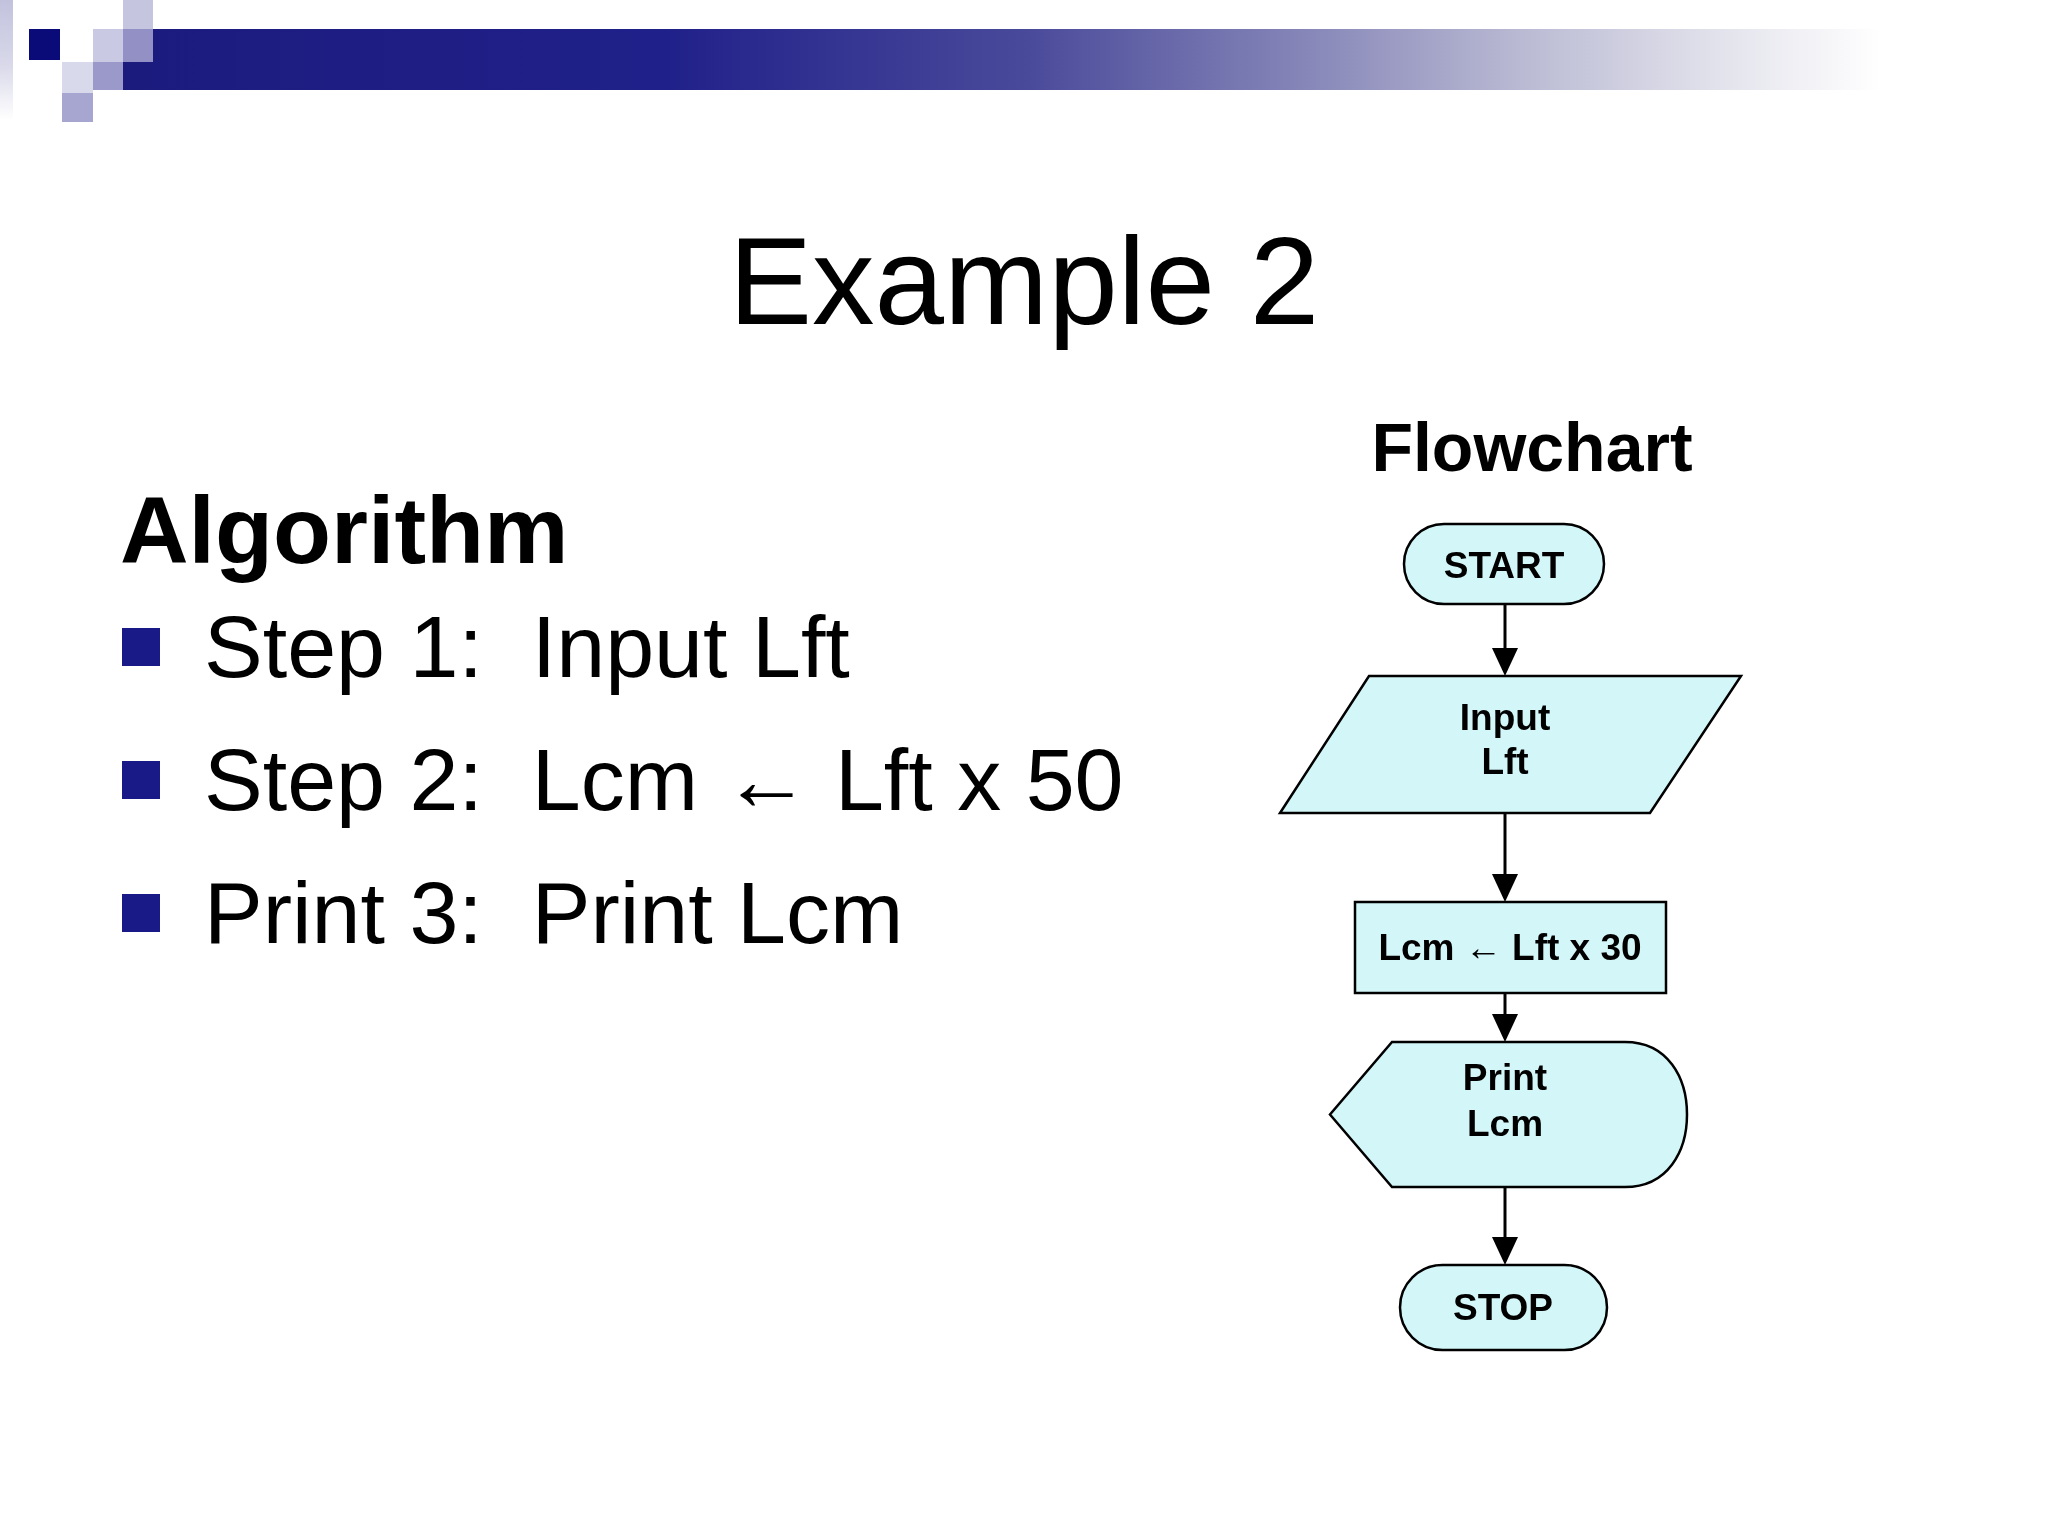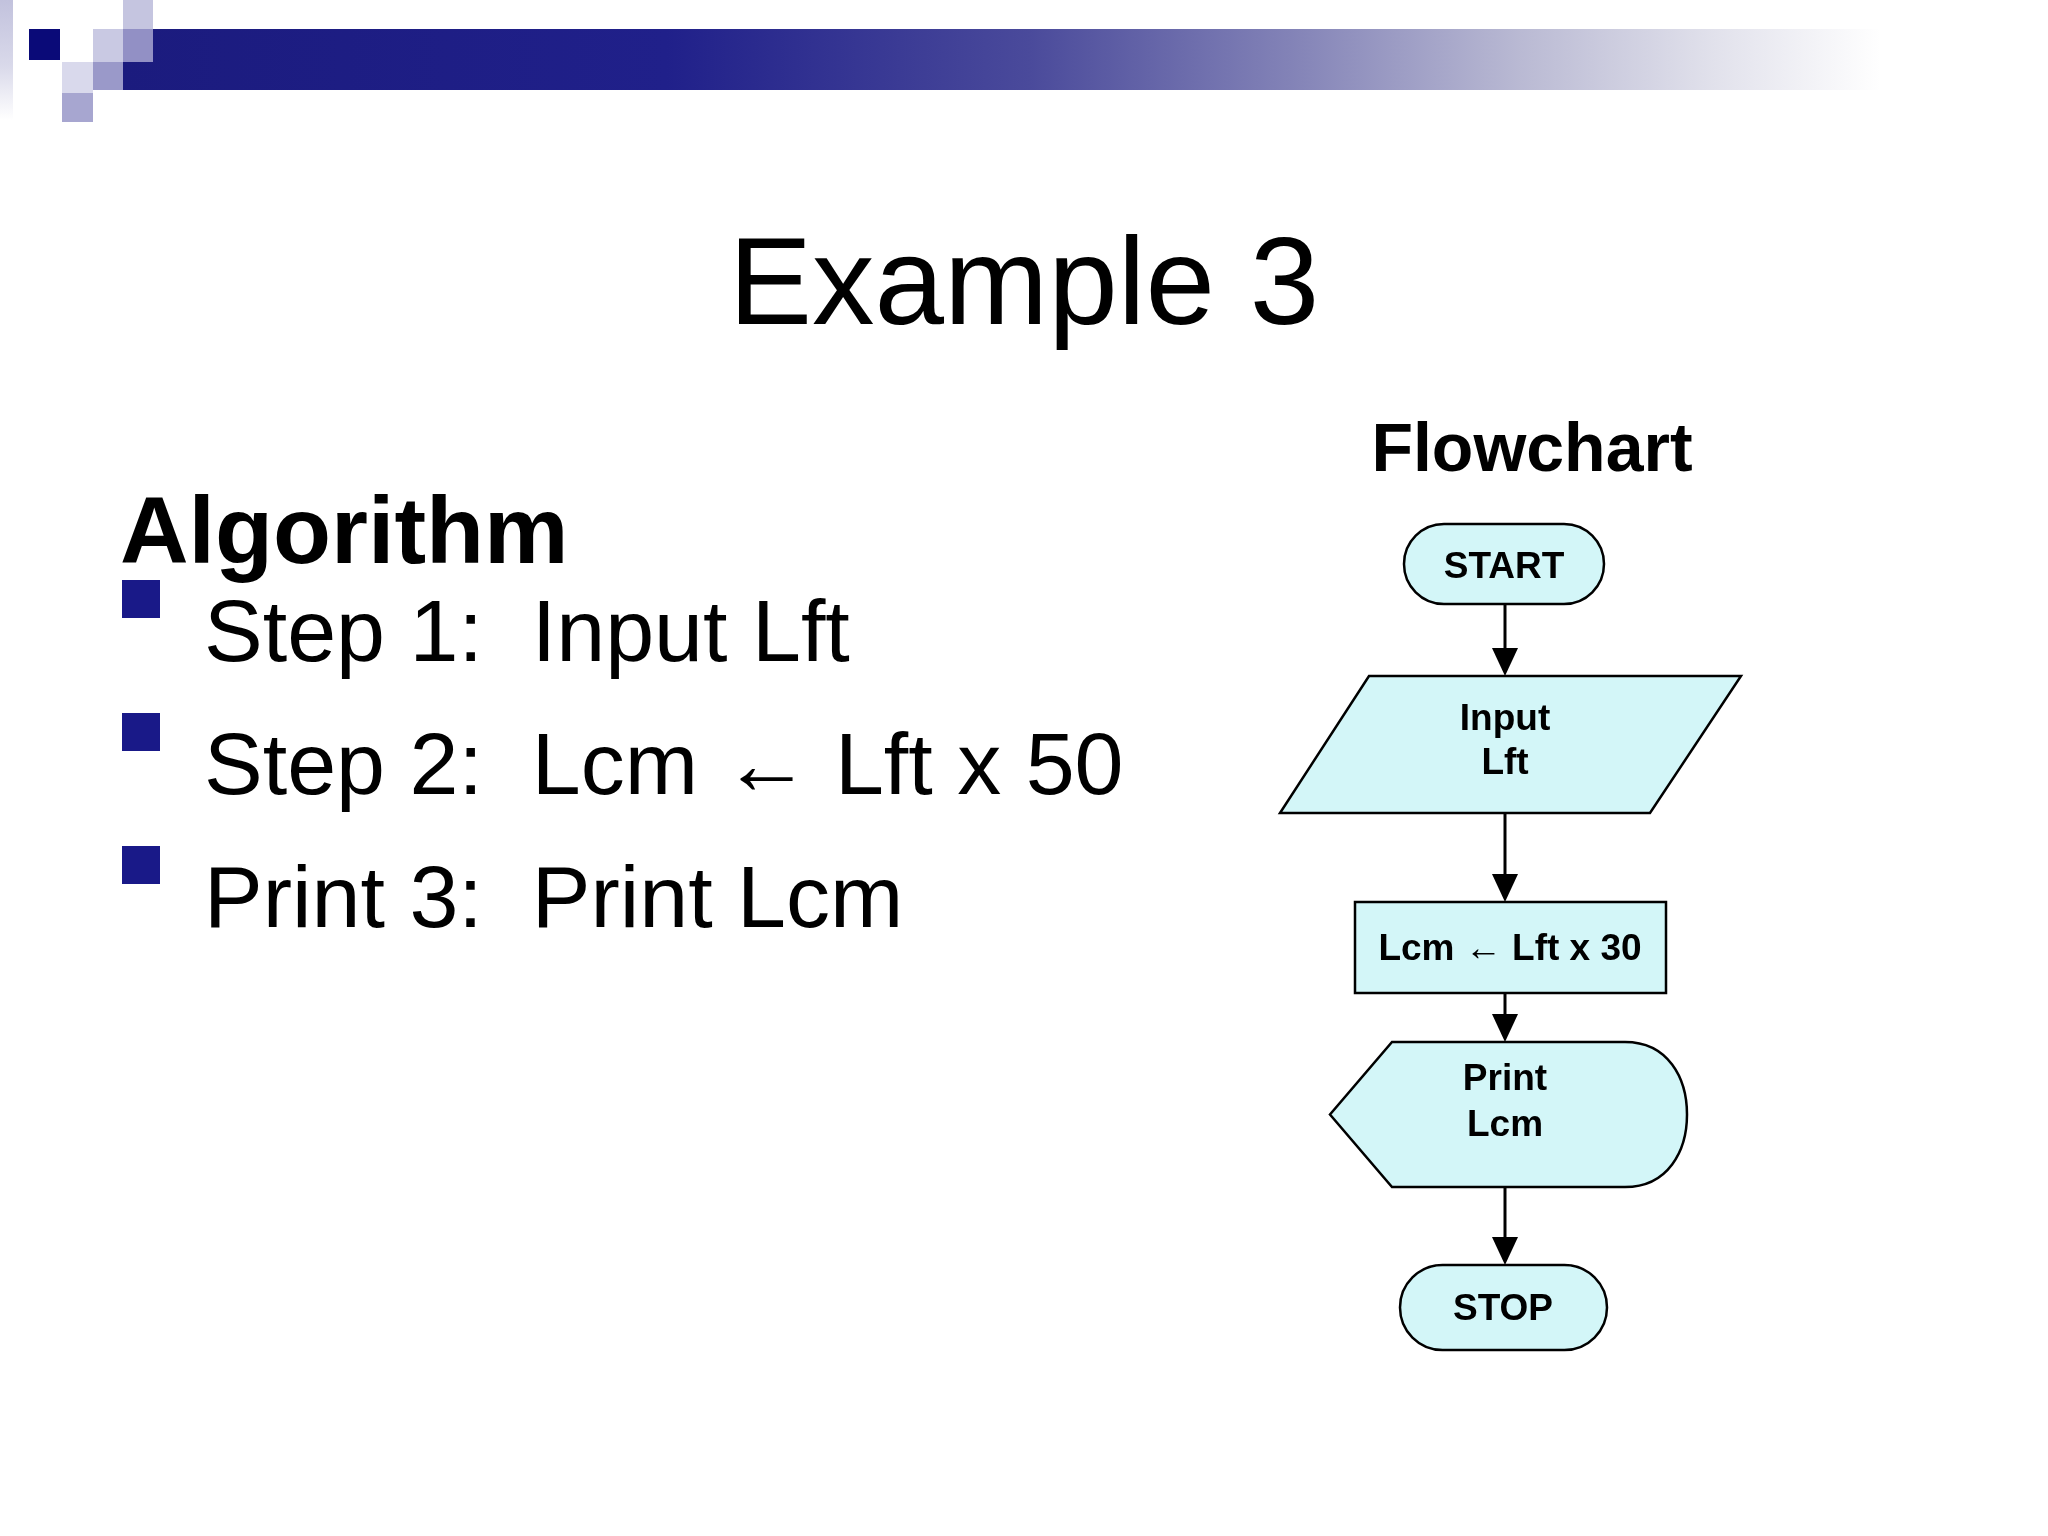--- a/index.html
+++ b/index.html
@@ -34,21 +34,21 @@
   }
   .flow-heading {
     position:absolute; left:1292px; top:372px; width:480px;
     text-align:center; font-size:68px; font-weight:bold;margin-top:36px;
   }
   .algo-heading {
     position:absolute; left:120px; top:476px;
     font-size:95px; font-weight:bold;
   }
   .steps { position:absolute; left:122px; top:580px; }
-  .step  { display:flex; align-items:flex-start; height:133px; }
+  .step  { display:flex; align-items:center; height:133px; }
   .bullet {
     width:38px; height:38px; margin-right:44px; flex:0 0 auto;
     background:#191988;
   }
   .step-text { font-size:88px; white-space:pre; }
 
   
   svg.flow { position:absolute; left:1260px; top:500px; }
   .node-shape { fill:#d3f6f8; stroke:#000000; stroke-width:2.5; }
   .flow-line  { stroke:#000000; stroke-width:3; }
@@ -67,21 +67,21 @@
   <div class="deco-bar"></div>
   <div class="sq sq-strip"></div>
   <div class="sq sq1"></div>
   <div class="sq sq2"></div>
   <div class="sq sq3"></div>
   <div class="sq sq4"></div>
   <div class="sq sq5"></div>
   <div class="sq sq6"></div>
   <div class="sq sq7"></div>
 
-  <div class="title">Example 3</div>
+  <div class="title">Example 2</div>
 
   <div class="flow-heading">Flowchart</div>
 
   <div class="algo-heading">Algorithm</div>
 
   <div class="steps">
     <div class="step">
       <span class="bullet" style="background: rgb(25, 25, 136);"></span>
       <span class="step-text">Step 1:  Input Lft</span>
     </div>

